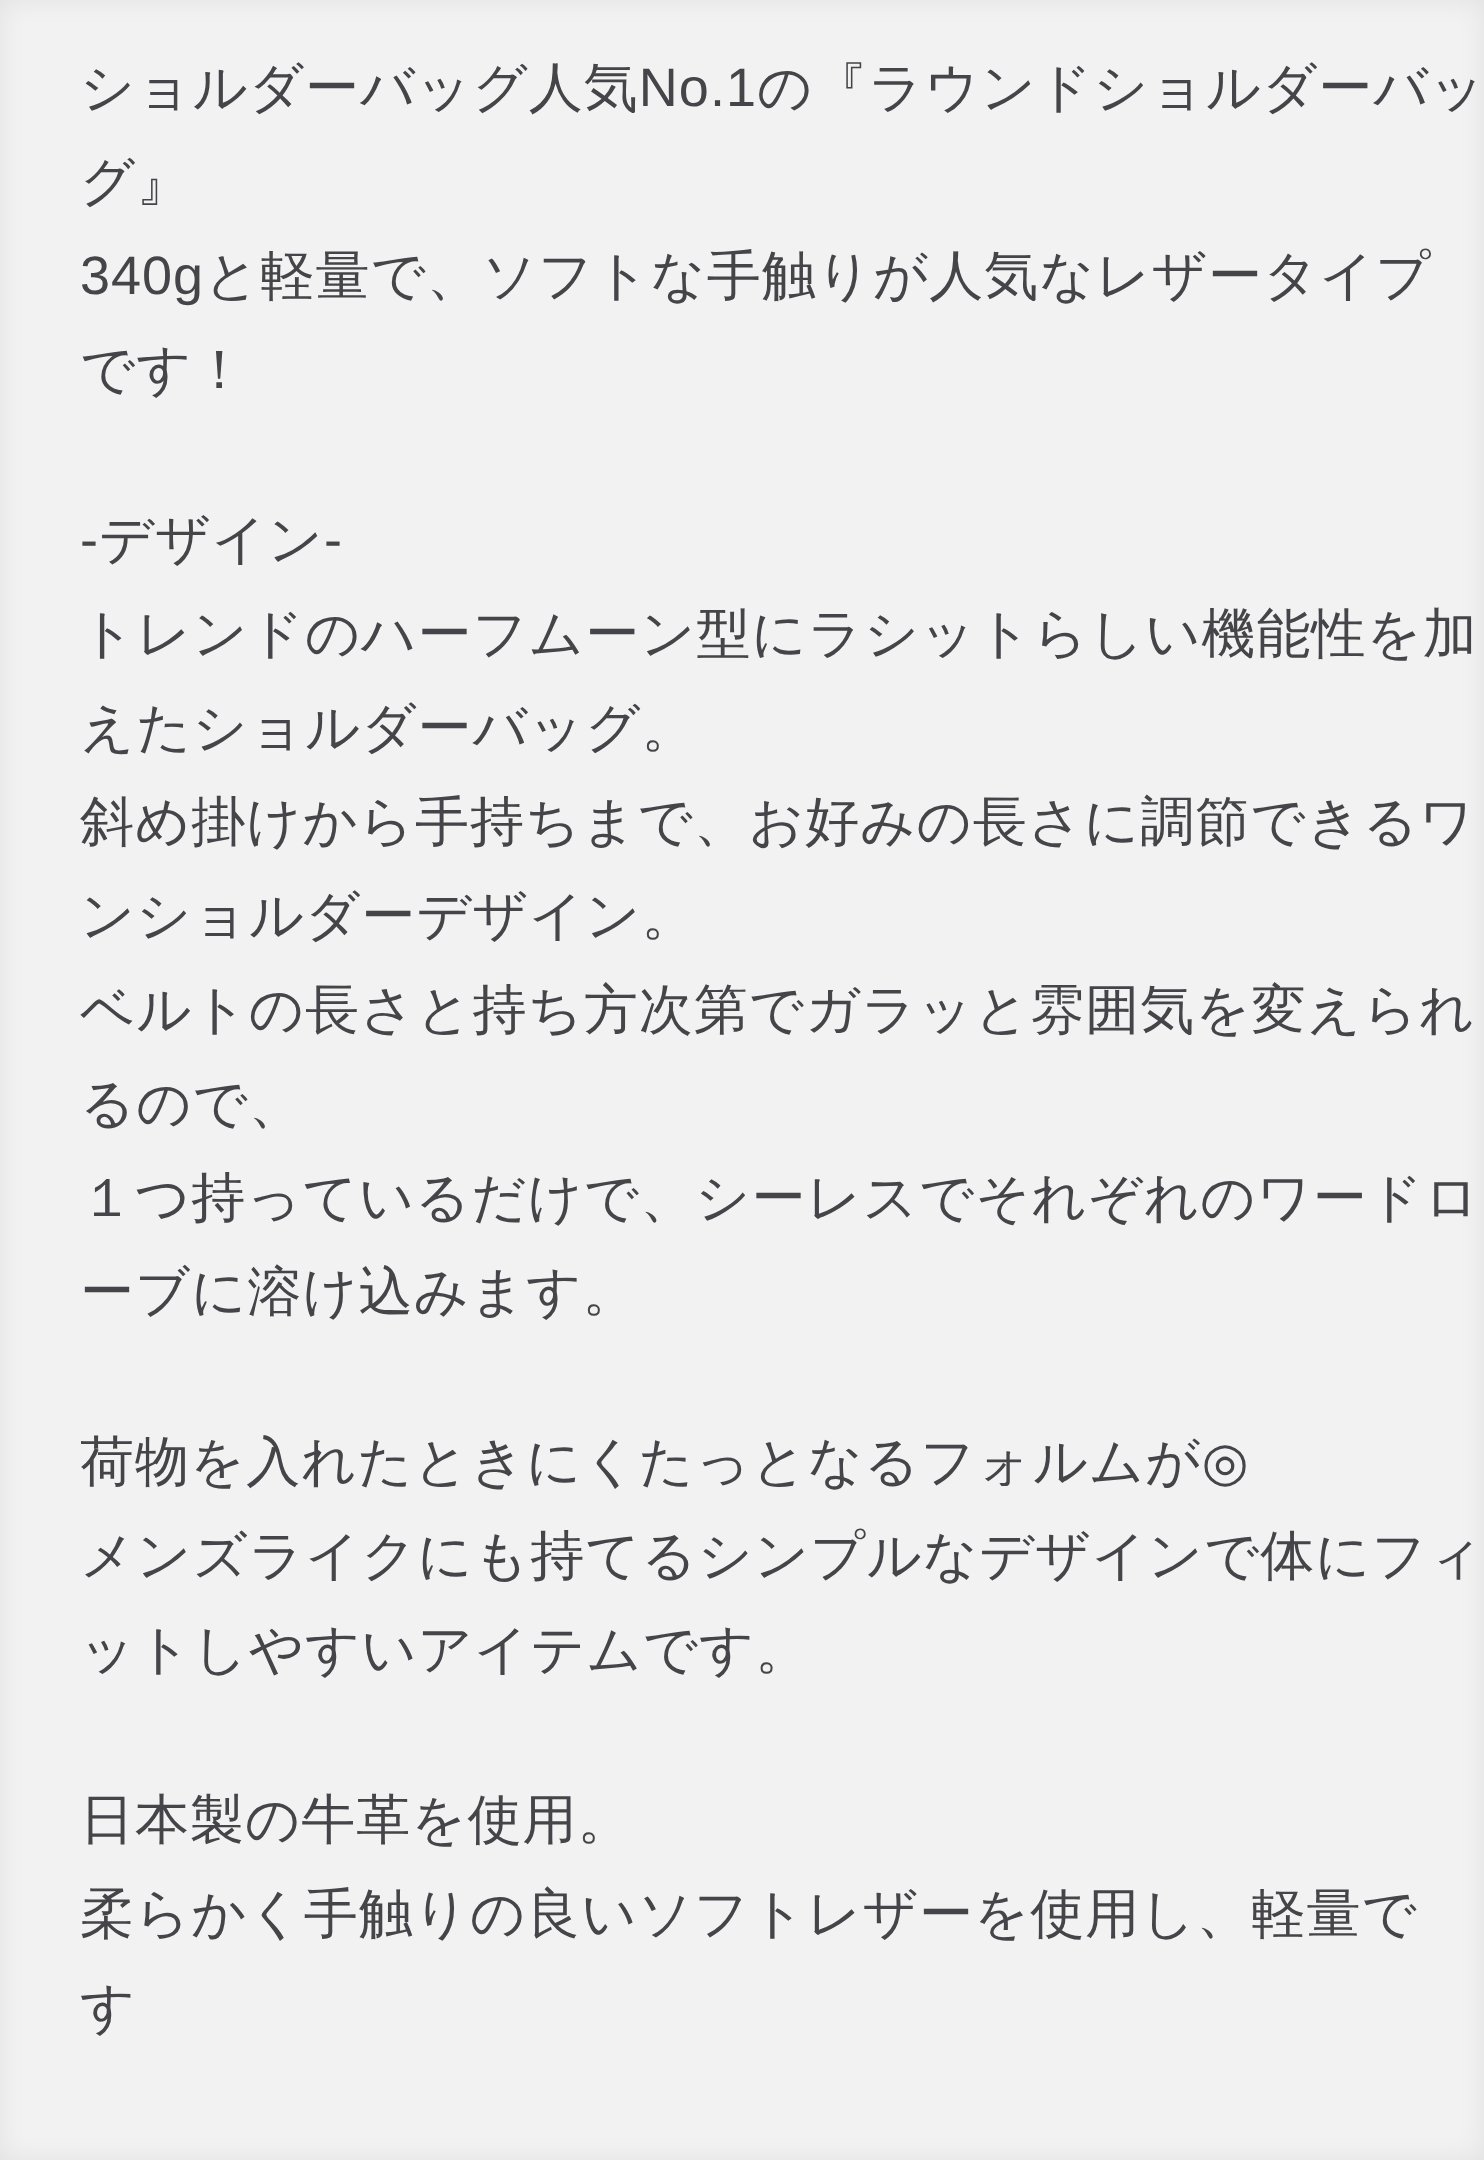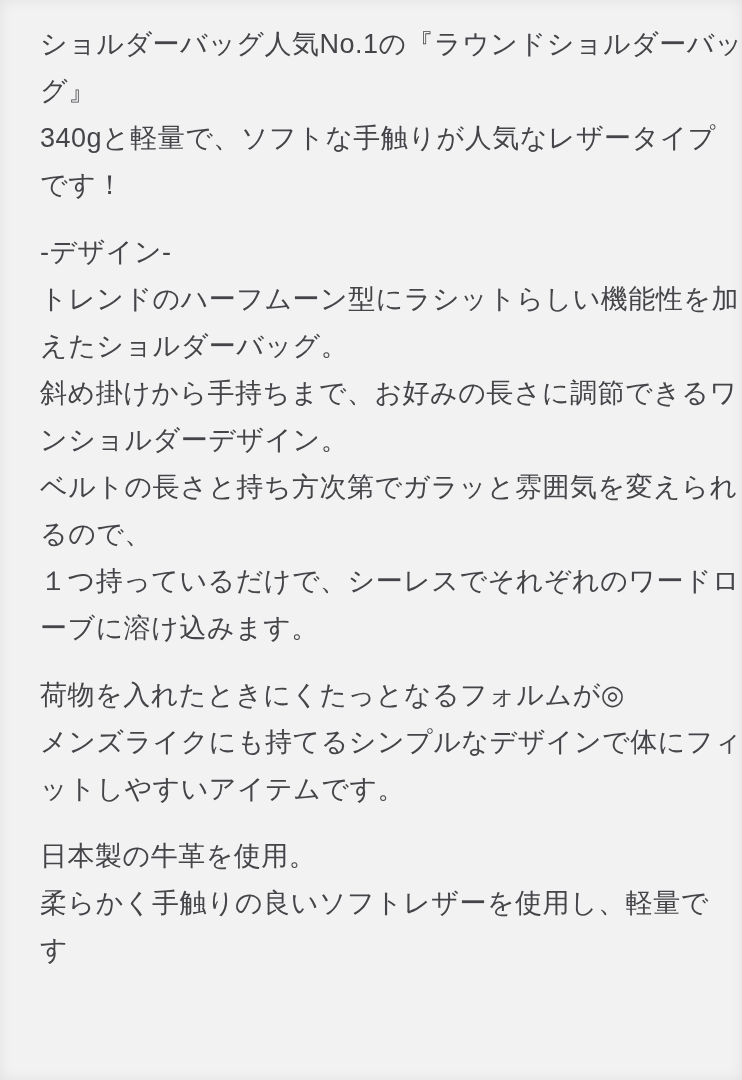--- a/index.html
+++ b/index.html
@@ -24,21 +24,21 @@
     overflow: hidden;
     background: var(--bg);
   }
   .description {
     padding: 21px 20px 0 40px;
     font-size: 27px;
     line-height: 47px;
     letter-spacing: 0.5px;
   }
   .section + .section {
-    margin-top: 20px; 
+    margin-top: 38px; 
   }
   .line-block {
     white-space: pre; 
   }
   .vignette {
     position: absolute;
     inset: 0;
     pointer-events: none;
     box-shadow: inset 0 0 14px rgba(0,0,0,0.07);
   }

